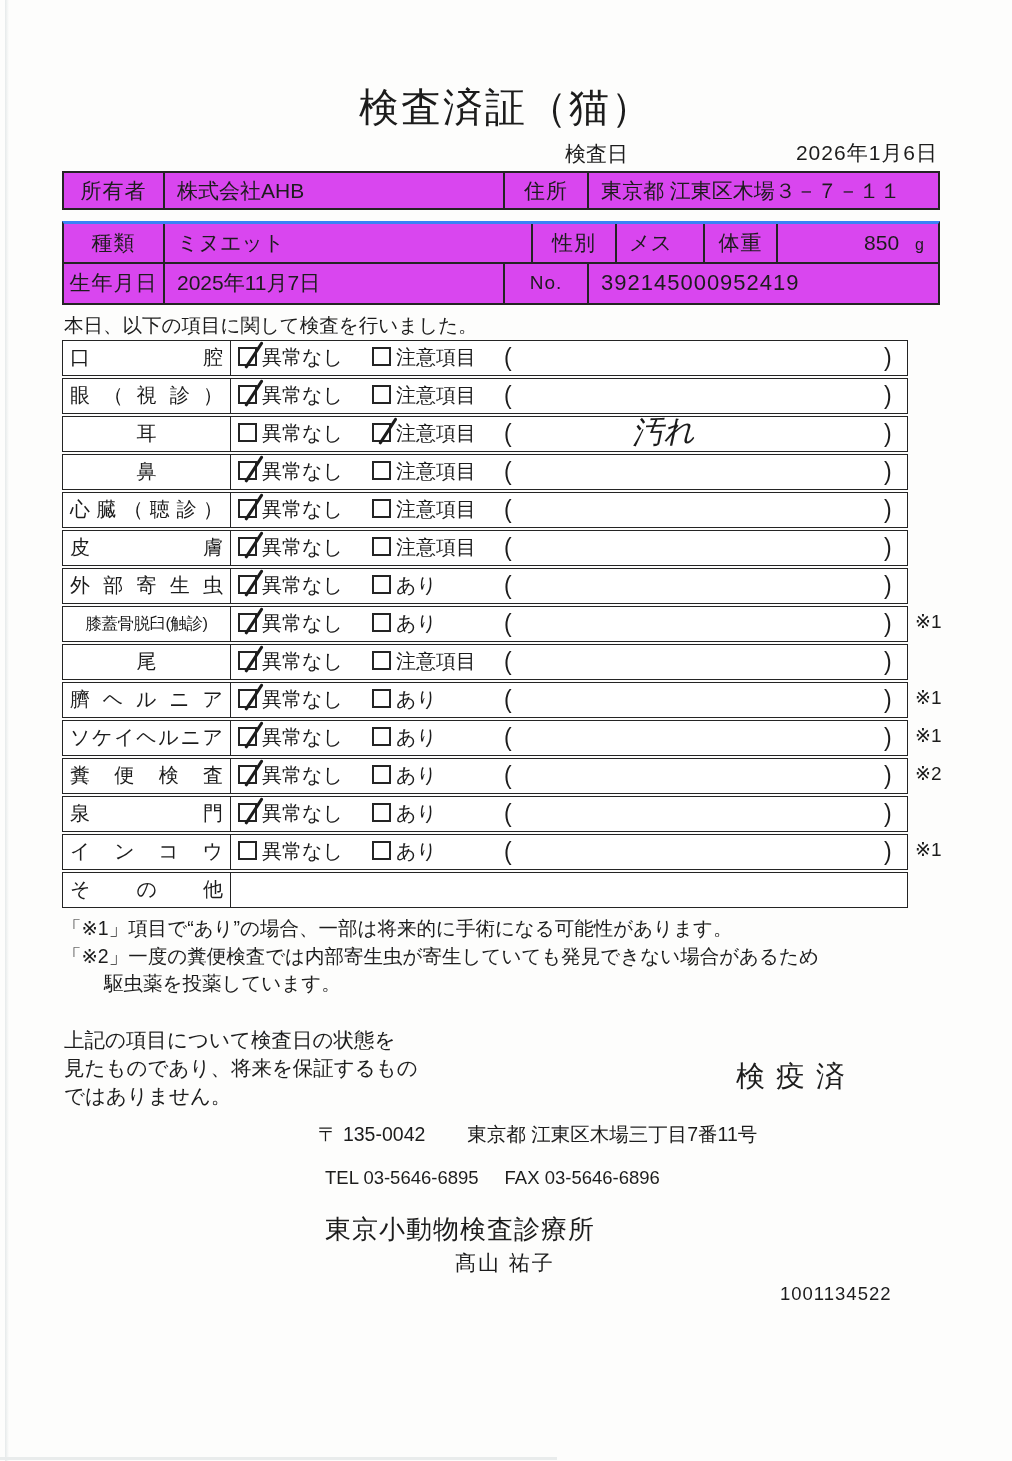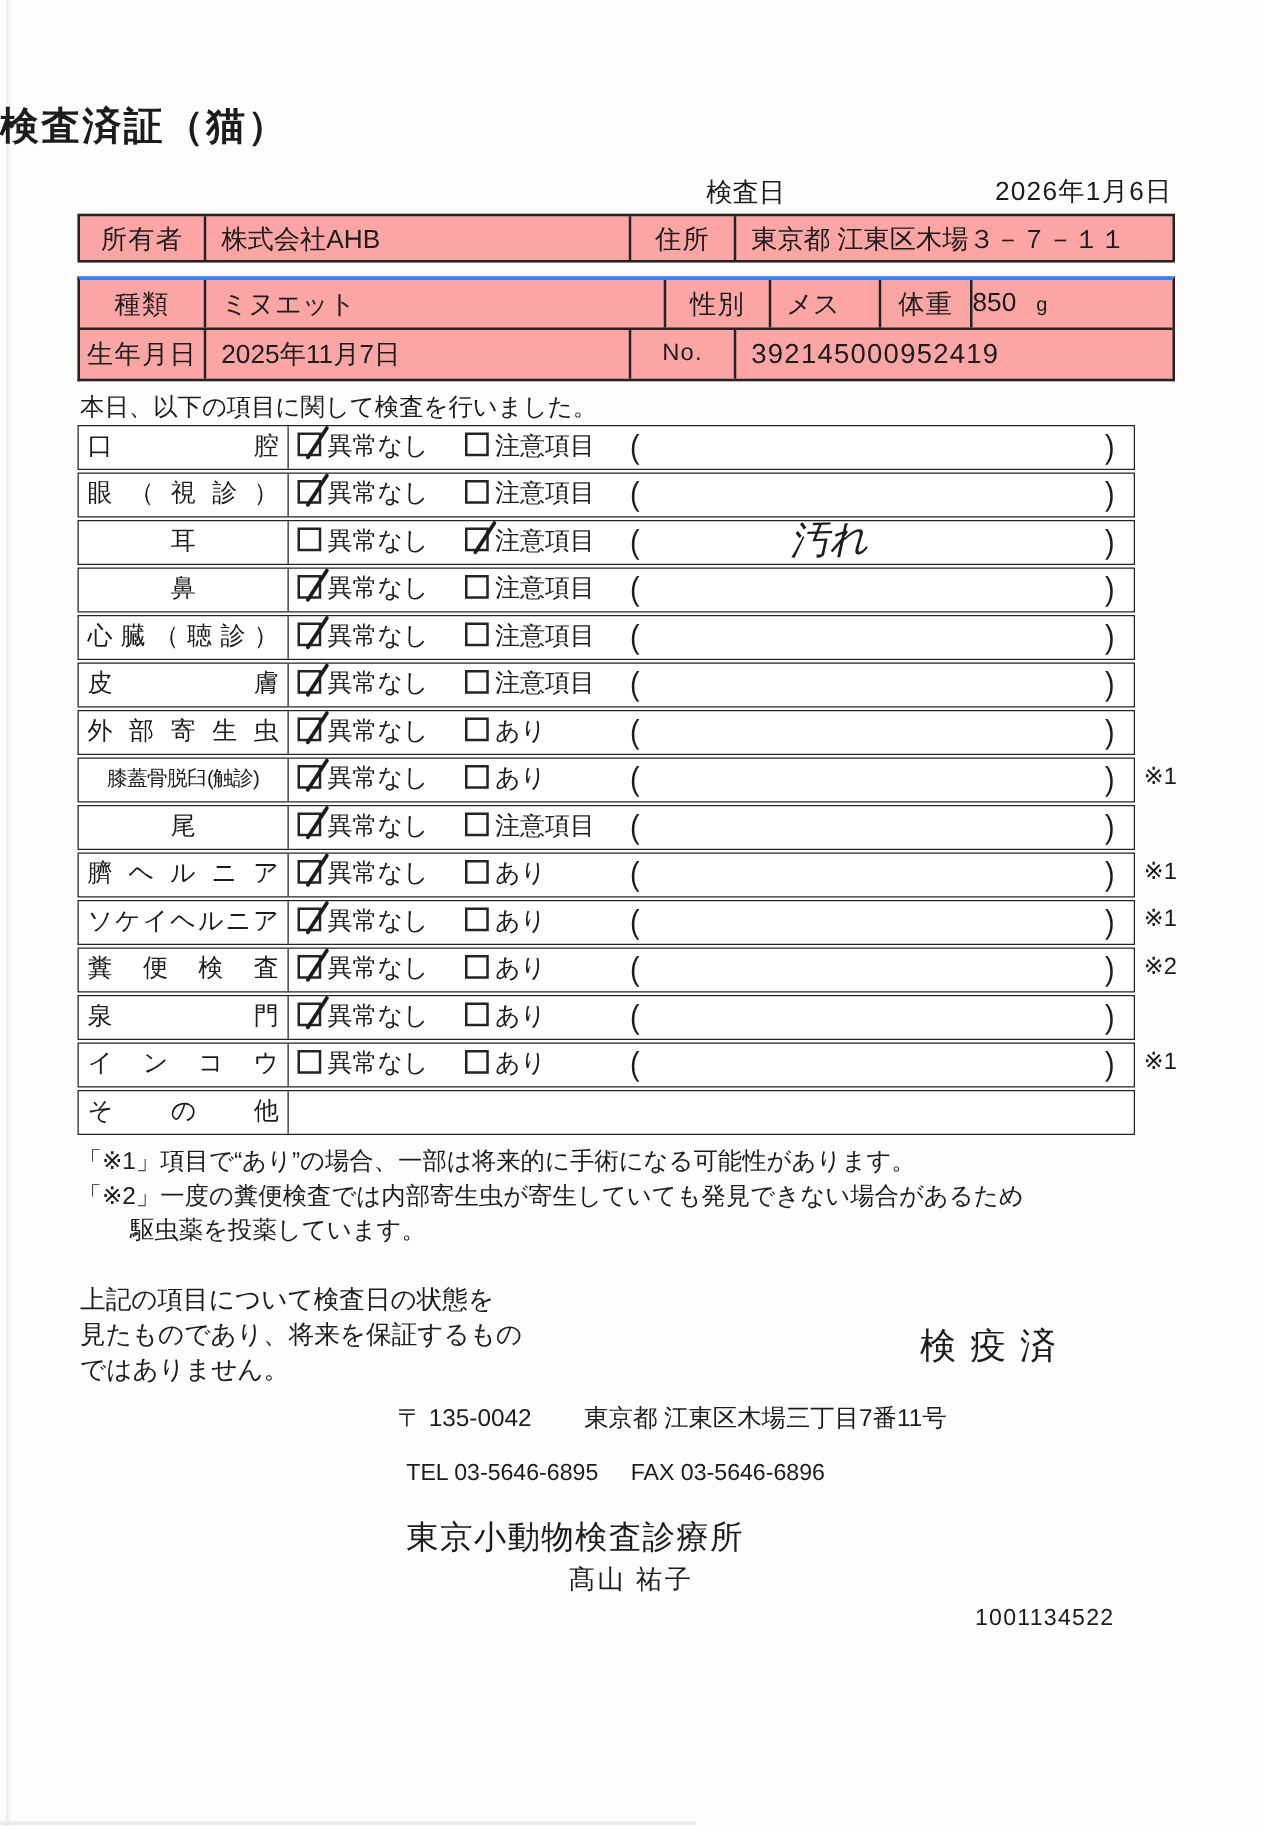--- a/index.html
+++ b/index.html
@@ -7,36 +7,36 @@
     width:1012px;height:1461px;position:relative;background:#fdfdfc;
     font-family:"Liberation Sans","DejaVu Sans",sans-serif;color:#1c1c1c;
     overflow:hidden;
   }
   .abs{position:absolute;}
   .scan-edge-left{position:absolute;left:5px;top:0;width:4px;height:100%;
     background:linear-gradient(to right,#c9d2d4,rgba(255,255,255,0));opacity:.45;}
   .scan-edge-bottom{position:absolute;left:0;bottom:1px;width:55%;height:3px;background:#e9ecec;}
 
   
-  .title{left:0;top:80px;width:100%;font-size:31px;font-weight:bold;letter-spacing:2px;}
+  .title{left:0;top:80px;width:100%;text-align:center;font-size:40px;font-weight:normal;letter-spacing:2px;}
   .insp-date-label{left:565px;top:140px;font-size:21px;}
   .insp-date-value{right:74px;top:139px;font-size:21px;letter-spacing:1px;}
 
   
-  .htable{position:absolute;left:62px;width:878px;border:2px solid #242424;box-sizing:border-box;background:#fca5a5;}
+  .htable{position:absolute;left:62px;width:878px;border:2px solid #242424;box-sizing:border-box;background:#d946ef;}
   .hrow{display:flex;height:100%;}
   .hrow2{display:flex;height:50%;box-sizing:border-box;}
   .hc{border-right:2px solid #242424;box-sizing:border-box;display:flex;align-items:center;font-size:21px;}
   .hc.lab{justify-content:center;letter-spacing:1px;}
   .hc.val{justify-content:flex-start;padding-left:12px;}
   .hc.last{border-right:none;flex:1;}
   .owner-table{top:171px;height:39px;}
   .pet-table{top:221px;height:84px;border-top:3px solid #3b82f6;}
   .pet-r1{border-bottom:2px solid #242424;}
-  .wval{justify-content:flex-start;padding-right:14px;}
+  .wval{justify-content:flex-end;padding-right:14px;}
   .wunit{font-size:16px;margin-left:16px;margin-top:4px;}
   .noval{font-size:22px;letter-spacing:1px;}
 
   .intro{left:64px;top:312px;font-size:19.5px;}
 
   
   .exam-table{position:absolute;left:62px;top:340px;width:846px;}
   .exam-row{position:relative;height:36px;border:1.5px solid #242424;box-sizing:border-box;
     margin-bottom:2px;display:flex;background:#fff;}
   .exam-label{width:168px;border-right:1.5px solid #242424;box-sizing:border-box;

